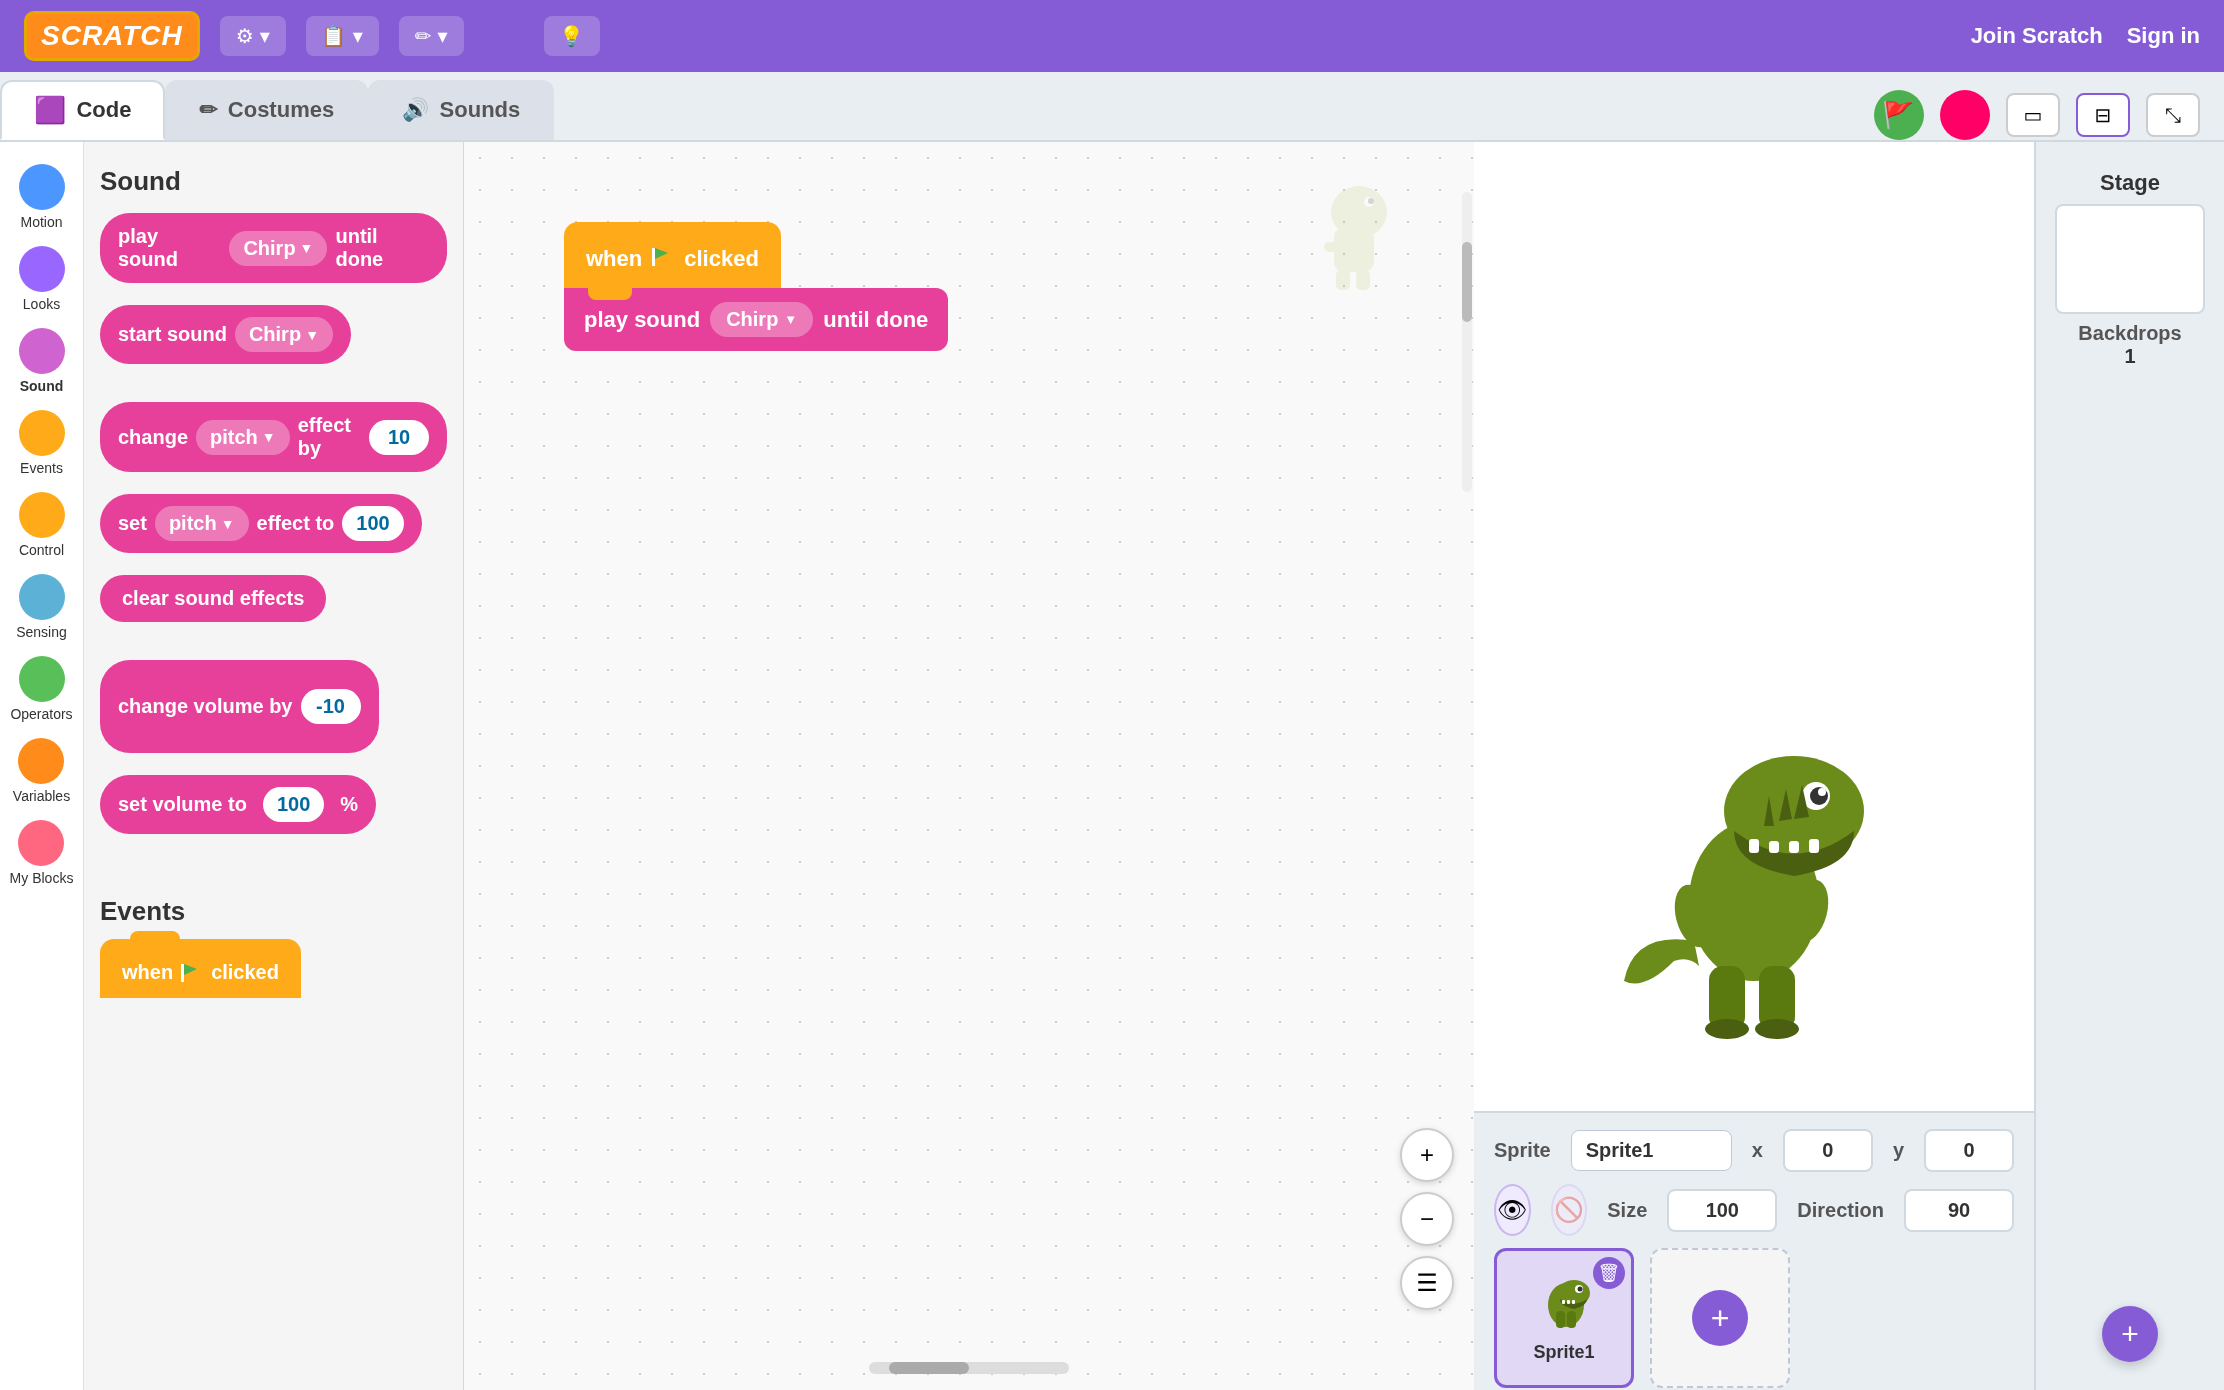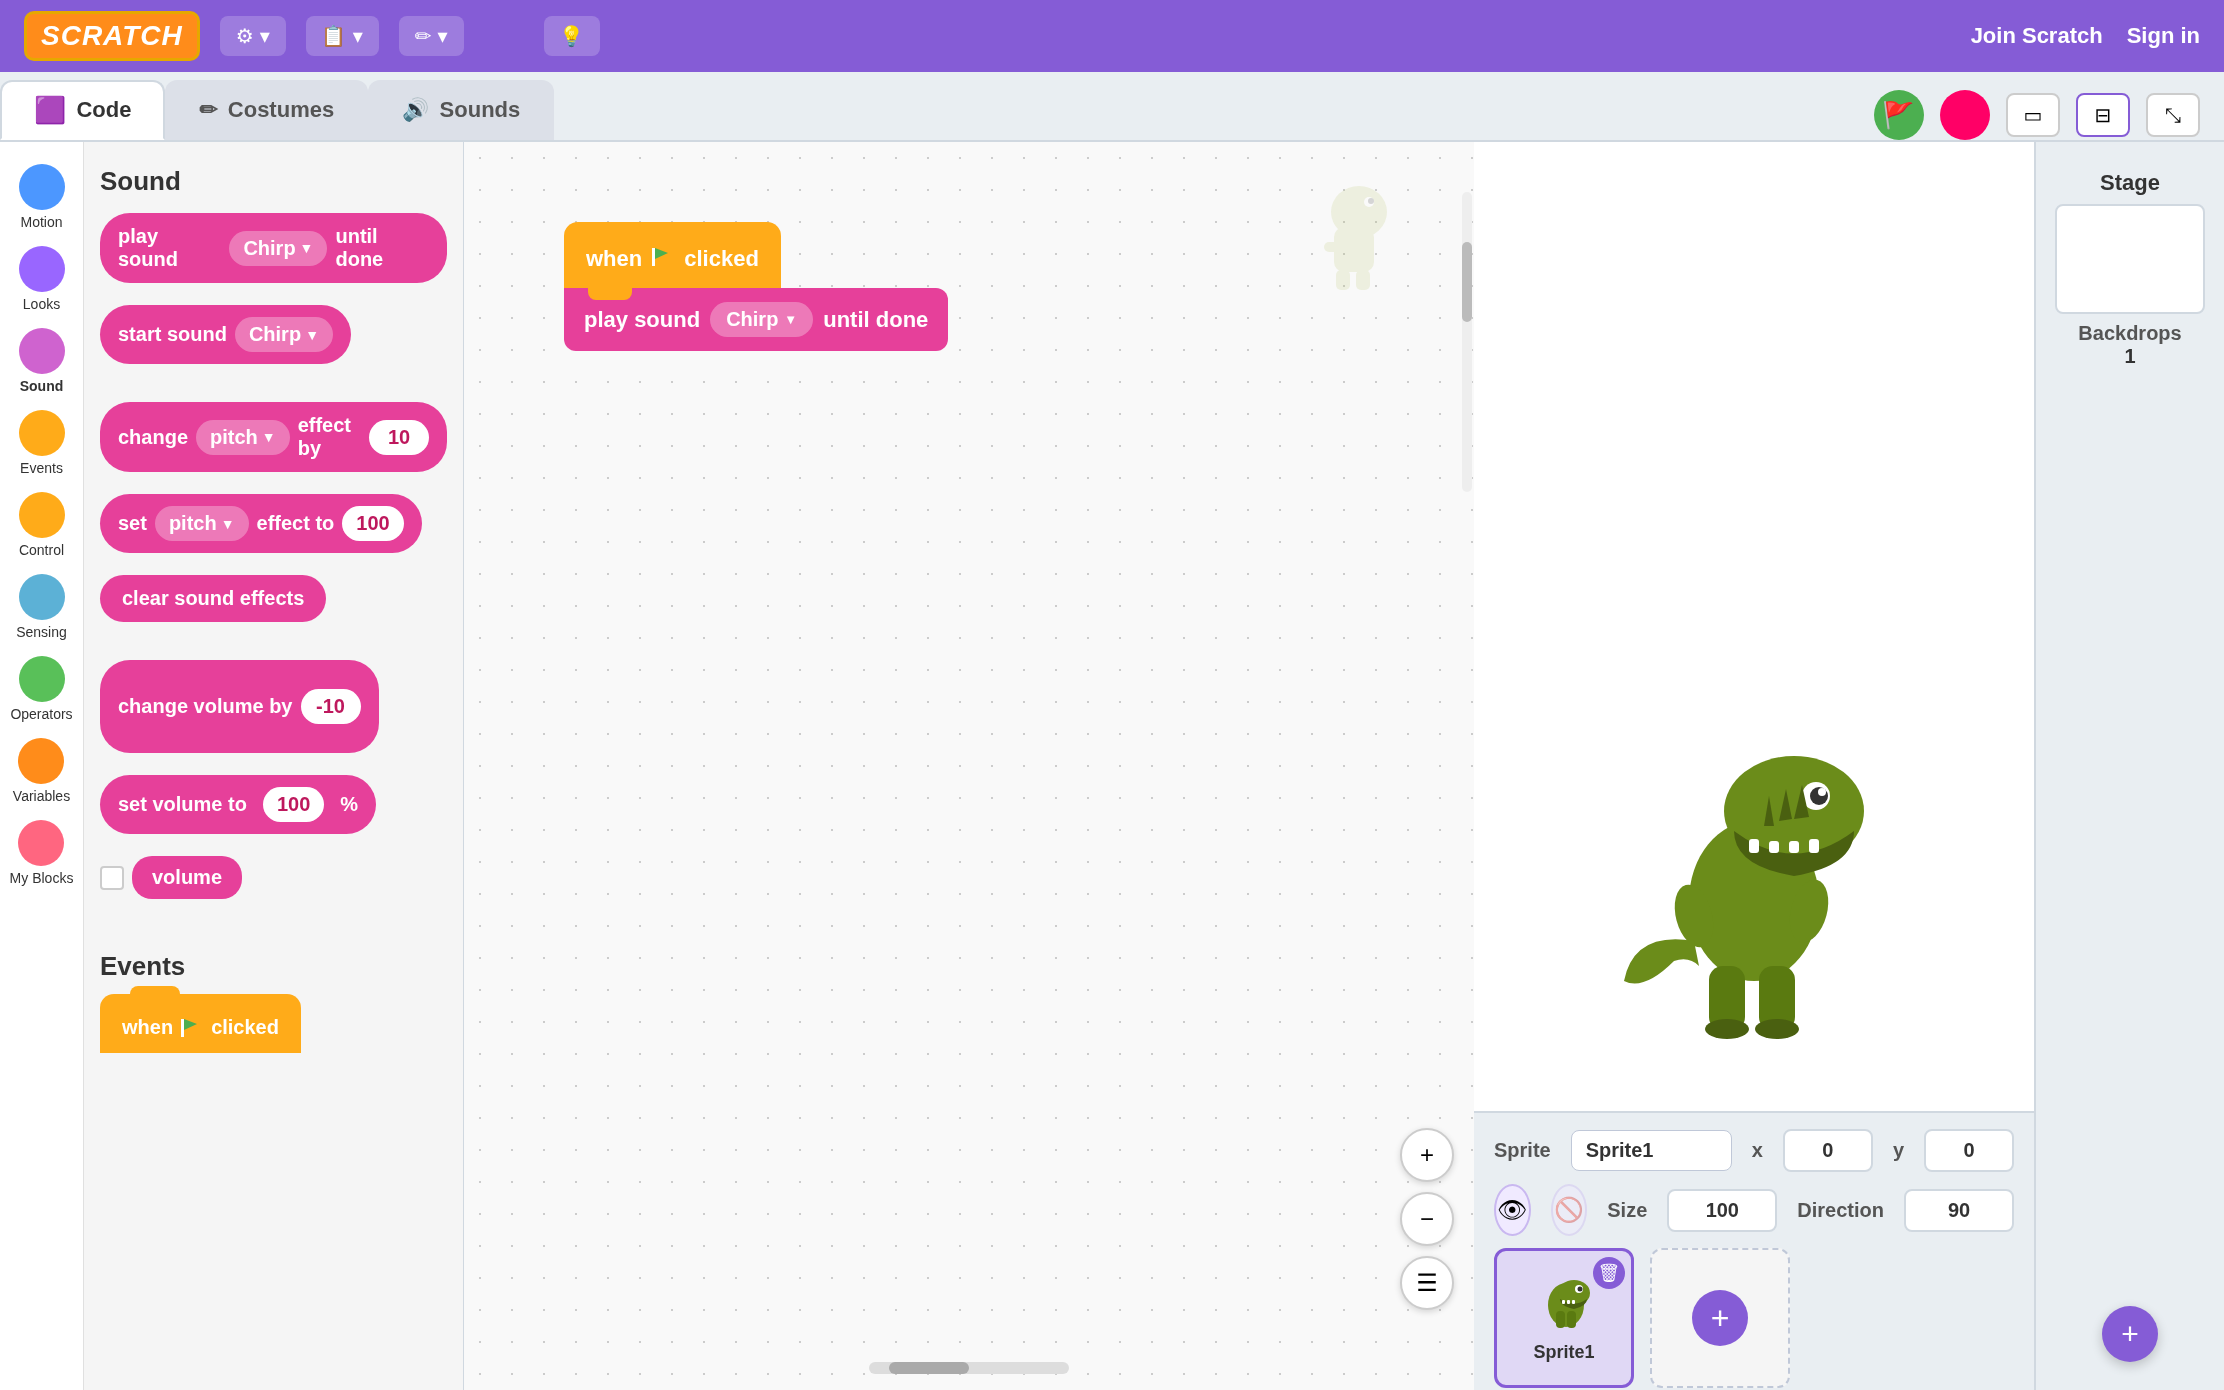--- a/index.html
+++ b/index.html
@@ -191,21 +191,21 @@
       user-select: none;
     }
     .block-pink { background: #e6409a; }
     .block-row { display: flex; align-items: center; margin-bottom: 12px; }
     .block-input {
       background: white;
       border-radius: 20px;
       padding: 6px 14px;
       font-size: 20px;
       font-weight: 600;
-      color: #be185d;
+      color: #0369a1;
       min-width: 60px;
       text-align: center;
     }
     .block-dropdown {
       background: rgba(255,255,255,0.3);
       border-radius: 20px;
       padding: 6px 14px;
       font-size: 20px;
       font-weight: 600;
       color: white;
@@ -591,24 +591,20 @@
     </div>
 
     <div class="block-row">
       <div class="block block-pink" style="border-radius:30px; gap:16px; padding: 12px 18px;">
         <span>set volume to</span>
         <div class="block-input">100</div>
         <span>%</span>
       </div>
     </div>
 
-    <div class="block-row" style="align-items:center;">
-      <div class="block-checkbox"></div>
-      <div class="block-volume-label">volume</div>
-    </div>
 
     <div class="block-spacer"></div>
     <div class="block-spacer"></div>
 
     <div class="events-title">Events</div>
     <div class="block-row">
       <div class="block block-yellow block-hat-shape" style="font-size:20px; font-weight:700; display:inline-flex; align-items:center; gap:8px; color:white; cursor:grab;">
         <span>when</span>
         <span style="display:inline-flex;align-items:center;gap:4px;">
           <svg width="22" height="18" viewBox="0 0 22 18">

